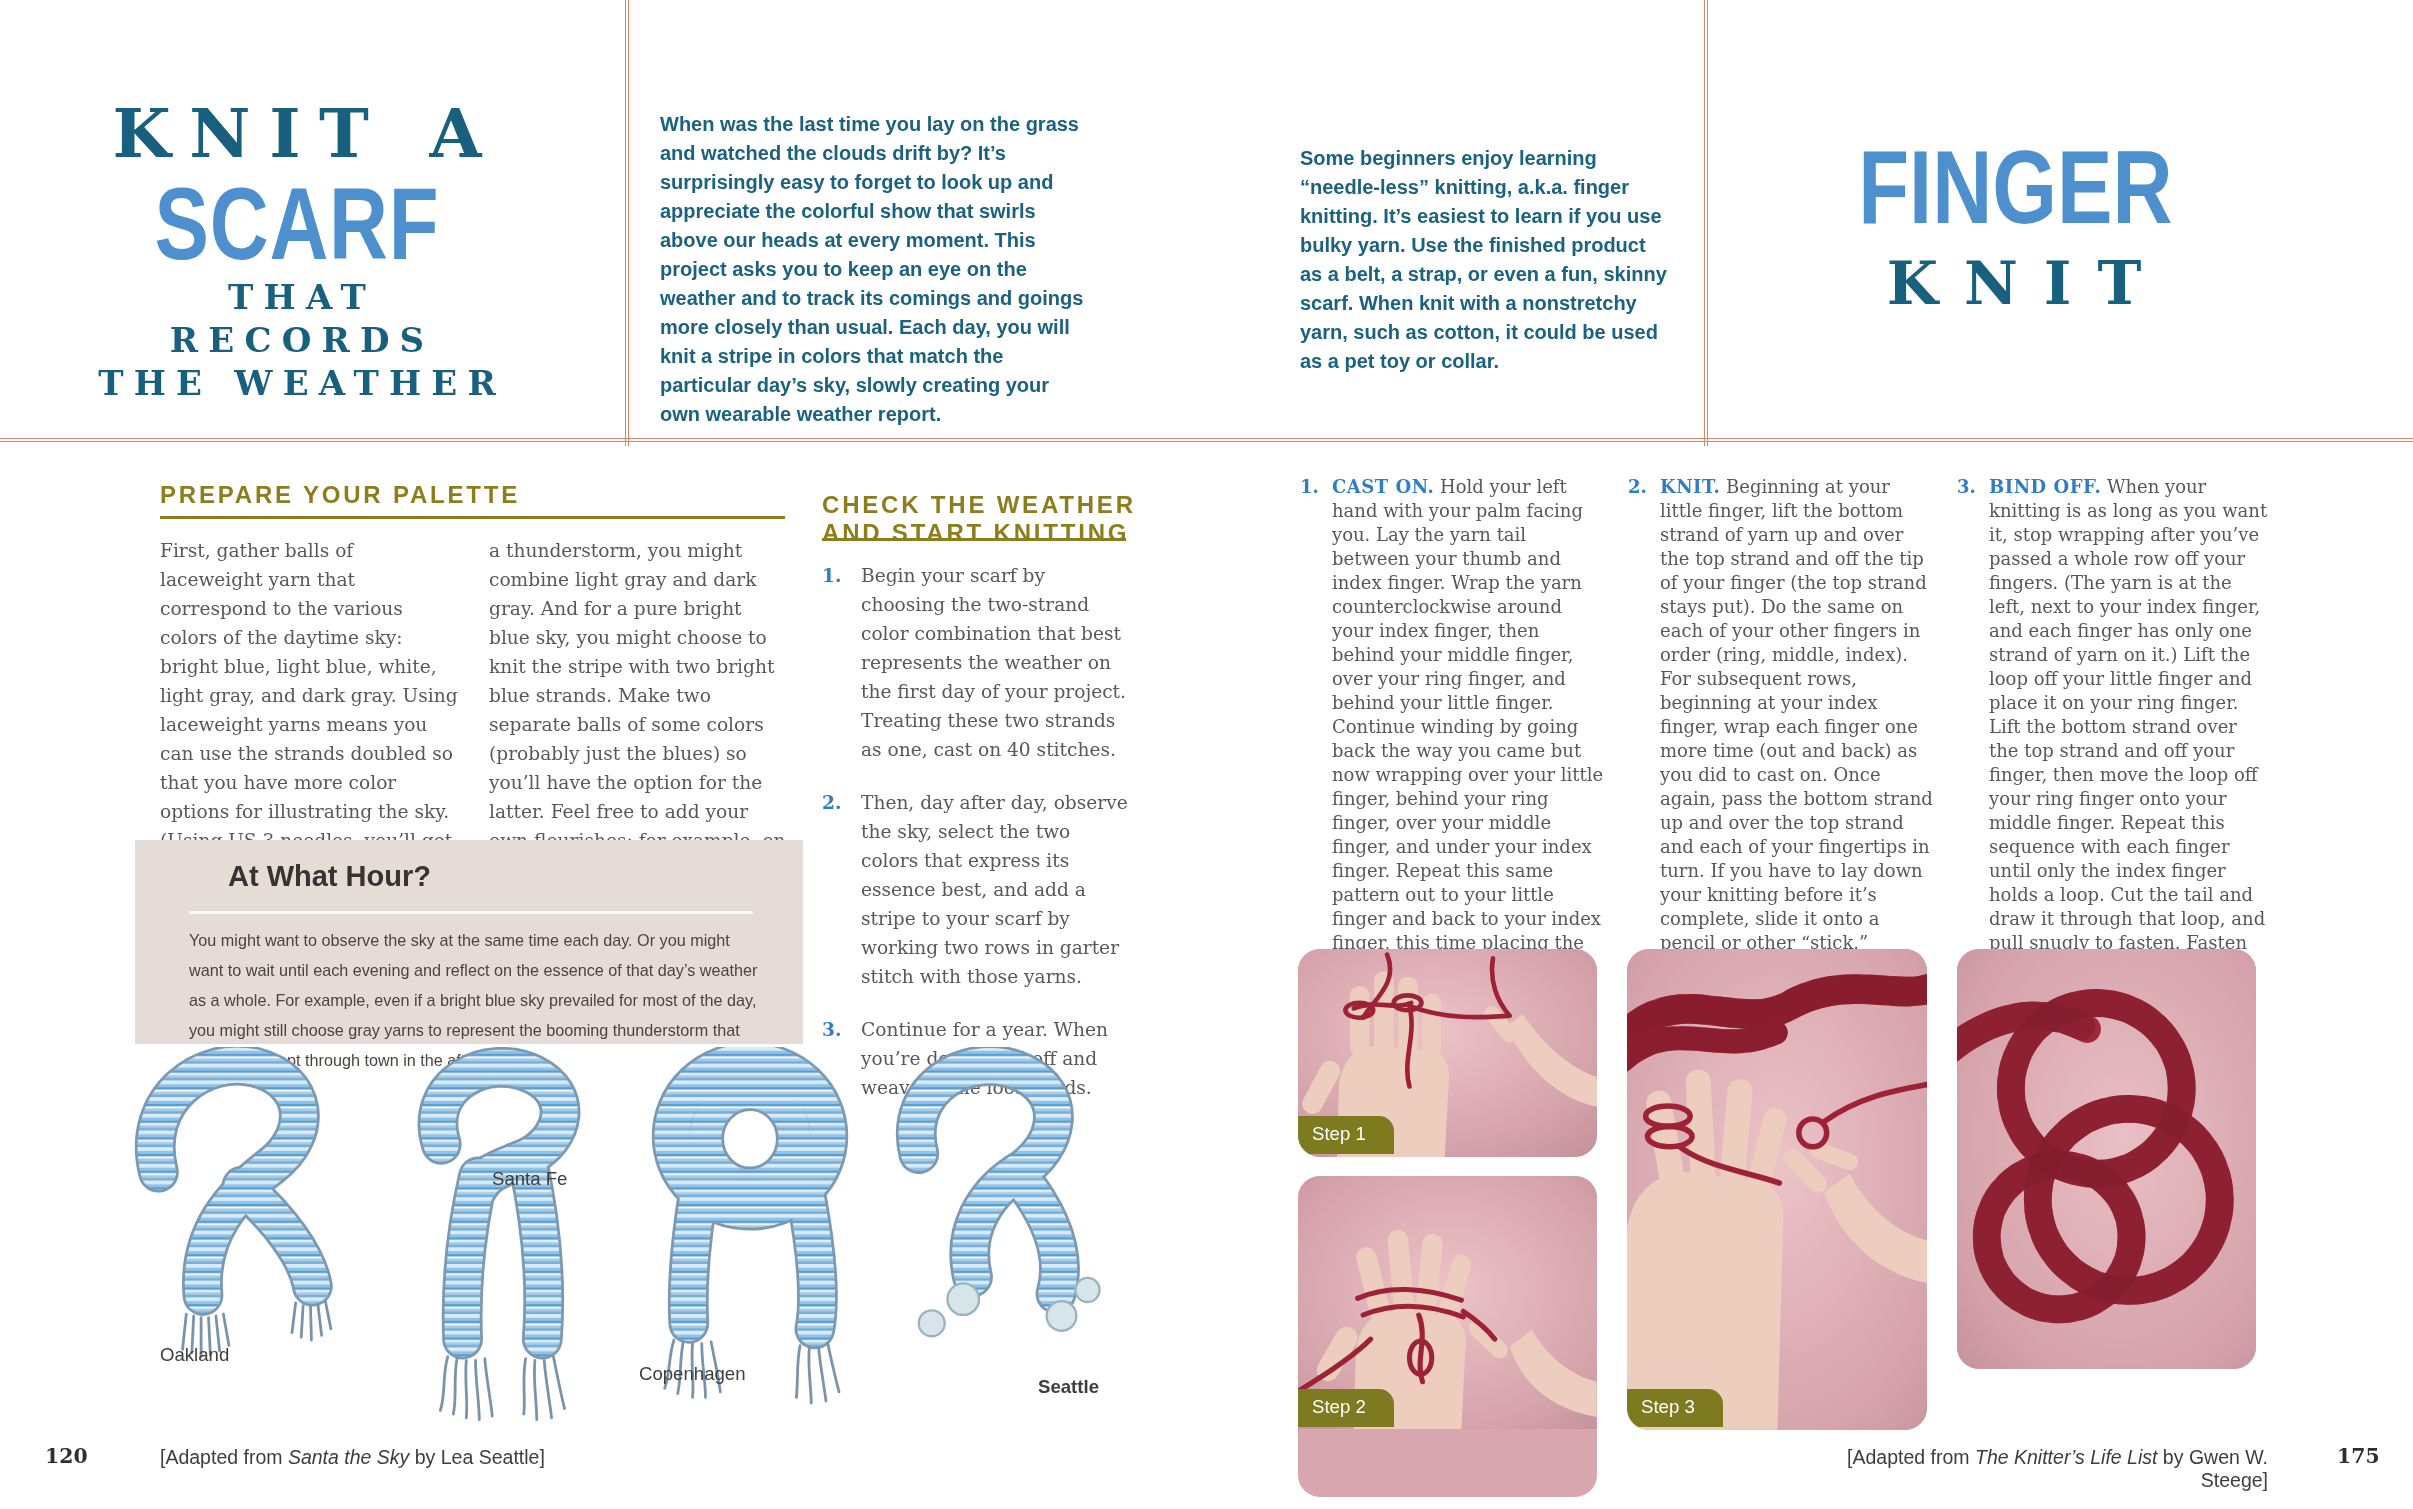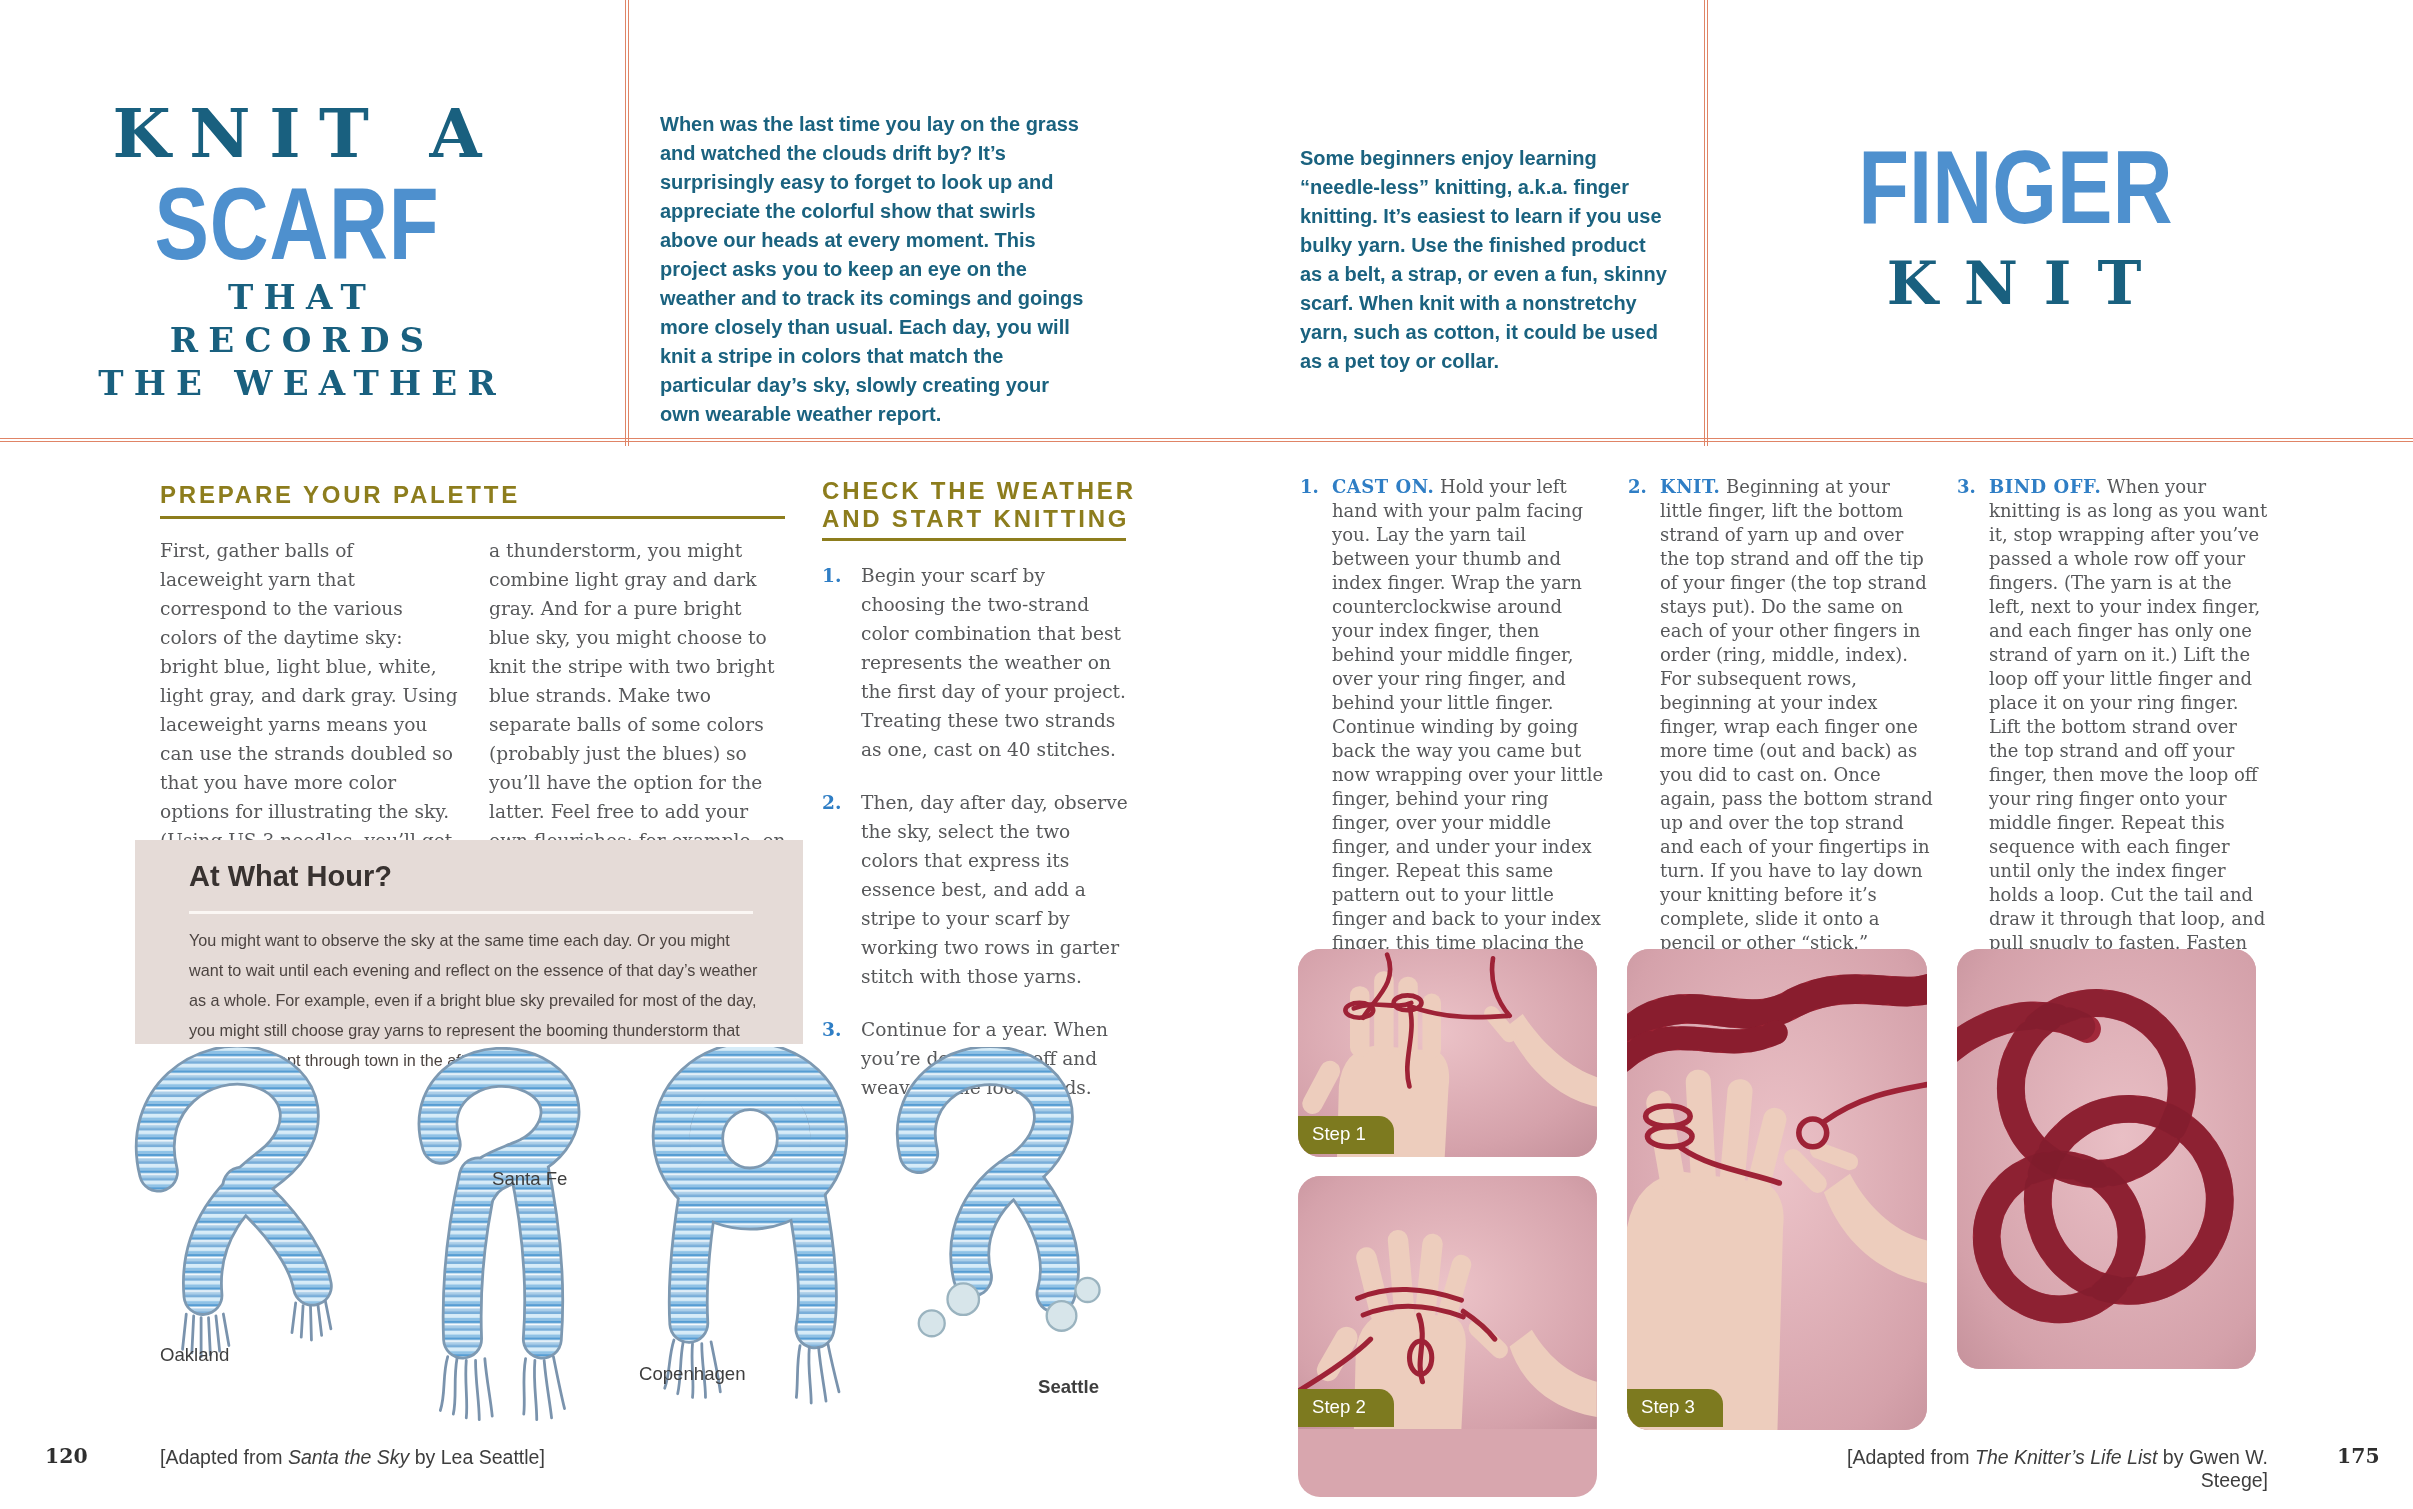--- a/index.html
+++ b/index.html
@@ -41,21 +41,21 @@
 
   .serif-body{font-family:"DejaVu Serif",serif;font-size:18.6px;line-height:29px;color:var(--bodygray);}
 
   .step-row{display:flex;margin-bottom:24px;}
   .step-num{font-family:"DejaVu Serif",serif;font-weight:700;color:var(--stepblue);width:39px;flex:0 0 39px;}
   .rp-steps{font-family:"DejaVu Serif",serif;font-size:18px;line-height:24px;color:var(--bodygray);}
   .rp-steps .step-num{width:32px;flex:0 0 32px;font-size:18px;}
   .kw{font-weight:700;color:var(--stepblue);letter-spacing:0.5px;}
 
   .hourbox{background:var(--boxbg);}
-  .hourbox .hb-title{font-size:29px;font-weight:700;color:#383230;}
+  .hourbox .hb-title{font-size:29px;font-weight:700;color:#383230;margin-left:39px;}
   .hourbox .hb-rule{height:2.8px;background:#fbf7f4;}
   .hourbox .hb-body{font-size:16.2px;line-height:30px;color:#4c4441;}
 
   .scarf-label{font-size:18.6px;color:#3e3e3e;}
 
   .photo{position:absolute;overflow:hidden;background:#d8a6ae;border-radius:22px;}
   .badge{position:absolute;background:var(--badge);color:#ffffff;font-size:18.6px;
          padding:6.5px 28px 9.3px 14px;border-top-right-radius:15px;line-height:22px;}
 
   .footer-credit{font-size:19.5px;color:#3d3d3d;}
@@ -85,21 +85,21 @@
   <div class="abs sec-head" style="left:160px;top:481px;width:631px;">PREPARE YOUR PALETTE</div>
 
   <div class="abs title-right" style="left:1819px;top:141px;">
     <div><span class="t-cond l1">FINGER</span></div>
     <div class="t-slab l2" style="margin-top:15px;">KNIT</div>
   </div>
   <div class="abs sec-rule" style="left:160px;top:516px;width:625px;"></div>
   <div class="abs serif-body" style="left:160px;top:536px;width:299px;">First, gather balls of laceweight yarn that correspond to the various colors of the daytime sky: bright blue, light blue, white, light gray, and dark gray. Using laceweight yarns means you can use the strands doubled so that you have more color options for illustrating the sky. (Using US 3 needles, you’ll get a gauge of about 7 stitches to an inch.) For example, on a partly cloudy day you might select white and light blue. For</div>
   <div class="abs serif-body" style="left:489px;top:536px;width:297px;">a thunderstorm, you might combine light gray and dark gray. And for a pure bright blue sky, you might choose to knit the stripe with two bright blue strands. Make two separate balls of some colors (probably just the blues) so you’ll have the option for the latter. Feel free to add your own flourishes; for example, on rainy days, you could consider knitting clear glass beads into your scarf.</div>
 
-  <div class="abs sec-head" style="left:822px;top:477px;width:316px;">
+  <div class="abs sec-head" style="left:822px;top:491px;width:316px;">
     <div>CHECK THE WEATHER</div>
     <div>AND START KNITTING</div>
   </div>
   <div class="abs sec-rule" style="left:822px;top:538px;width:304px;"></div>
   <div class="abs serif-body" style="left:822px;top:561px;width:306px;">
     <div class="step-row">
       <span class="step-num">1.</span>
       <span>Begin your scarf by choosing the two-strand color combination that best represents the weather on the first day of your project. Treating these two strands as one, cast on 40 stitches.</span>
     </div>
     <div class="step-row">

